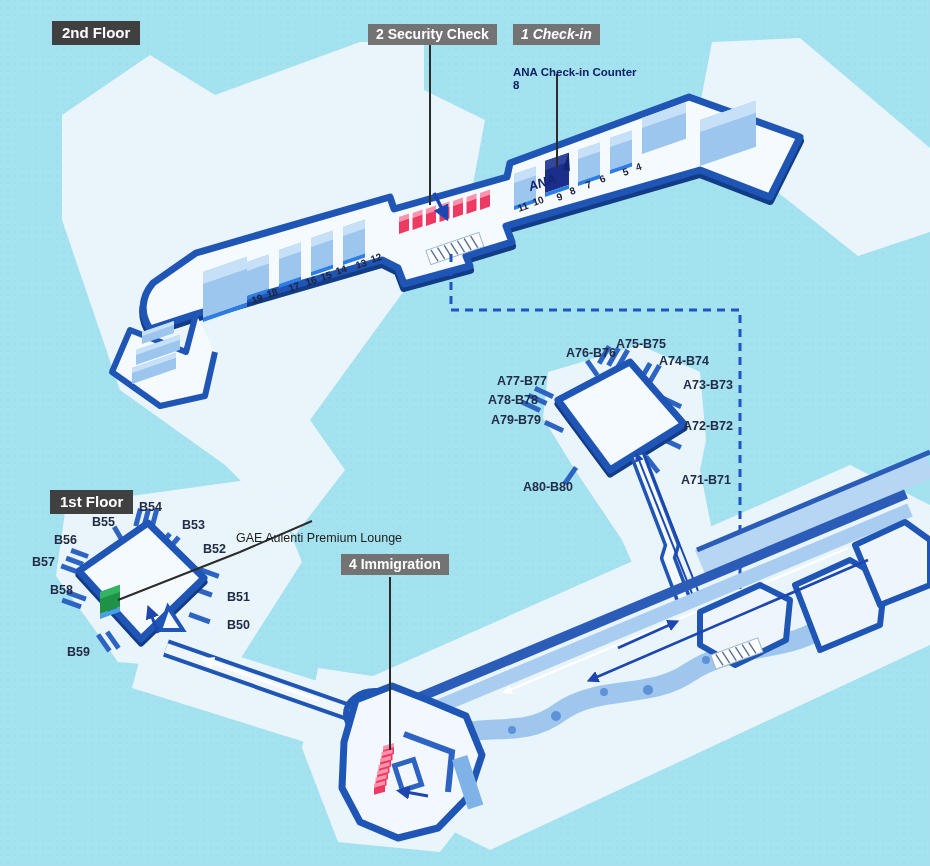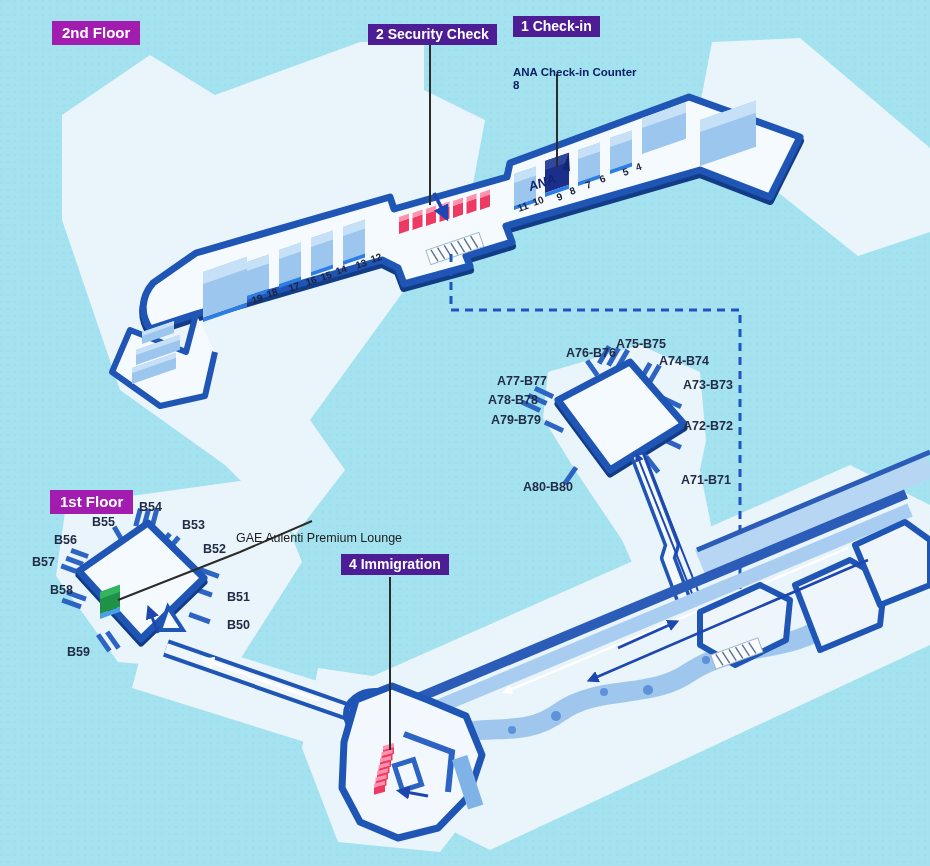--- a/index.html
+++ b/index.html
@@ -1,21 +1,21 @@
 <!DOCTYPE html>
 <html><head>
 <meta charset="utf-8">
 <style>
   html,body{margin:0;padding:0;}
   body{font-family:"Liberation Sans","DejaVu Sans",sans-serif;}
   .stage{position:relative;width:930px;height:866px;background:#a4e2f0;overflow:hidden;}
   .stage svg{position:absolute;left:0;top:0;}
   .tag{position:absolute;font-weight:bold;white-space:nowrap;}
-  .tag-dark{background:#a21caf;color:#fff;font-size:15px;padding:3px 10px 4px;}
-  .tag-navy{background:#4c1d95;color:#fff;font-size:14px;padding:2px 8px 3px;}
+  .tag-dark{background:#404040;color:#fff;font-size:15px;padding:3px 10px 4px;}
+  .tag-navy{background:#737373;color:#fff;font-size:14px;padding:2px 8px 3px;}
   .caption-navy{position:absolute;color:#0e2064;font-size:11.5px;font-weight:bold;line-height:13px;width:140px;}
   .caption-dark{position:absolute;color:#1c1c1c;font-size:12.5px;white-space:nowrap;}
   .gate-label{font:bold 12.5px "Liberation Sans",sans-serif;fill:#232c46;}
   .cnum{font:bold 10px "Liberation Sans",sans-serif;fill:#20243a;}
   .ana-logo{font:italic 800 13px "Liberation Sans",sans-serif;fill:#132473;}
 </style>
 </head>
 <body>
 
 <div class="stage">
@@ -401,21 +401,21 @@
     <text class="gate-label" x="32" y="566">B57</text>
     <text class="gate-label" x="50" y="594">B58</text>
     <text class="gate-label" x="227" y="601">B51</text>
     <text class="gate-label" x="227" y="629">B50</text>
     <text class="gate-label" x="67" y="656">B59</text>
   </g>
 </svg>
 
 <div class="tag tag-dark" style="left:52px;top:21px;">2nd Floor</div>
 <div class="tag tag-navy" style="left:368px;top:24px;">2 Security Check</div>
-<div class="tag tag-navy" style="left:513px;top:16px;">1 Check-in</div>
+<div class="tag tag-navy" style="left:513px;top:24px;font-style:italic;">1 Check-in</div>
 <div class="caption-navy" style="left:513px;top:50px;margin-top:16px;">
   <div>ANA Check-in Counter</div>
   <div>8</div>
 </div>
 <div class="tag tag-dark" style="left:50px;top:478px;margin-top:12px;">1st Floor</div>
 <div class="caption-dark" style="left:236px;top:504px;margin-top:27px;">GAE Aulenti Premium Lounge</div>
 <div class="tag tag-navy" style="left:341px;top:554px;">4 Immigration</div>
 </div>
 
 </body></html>

